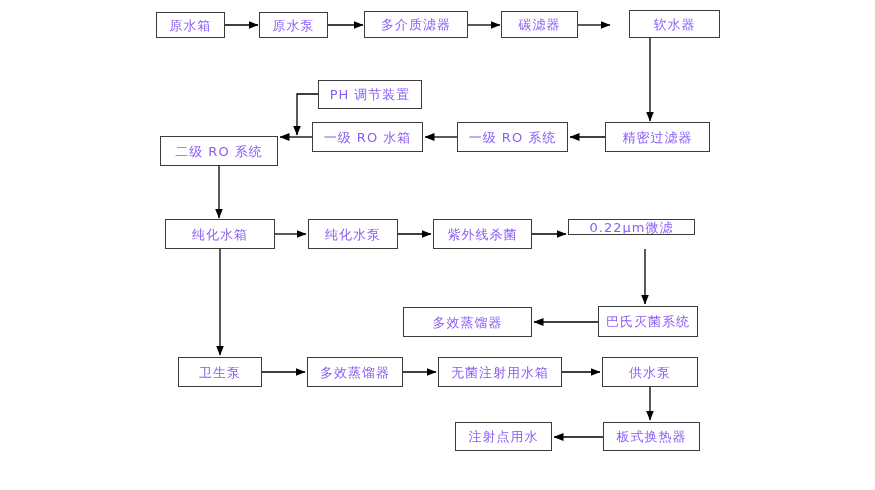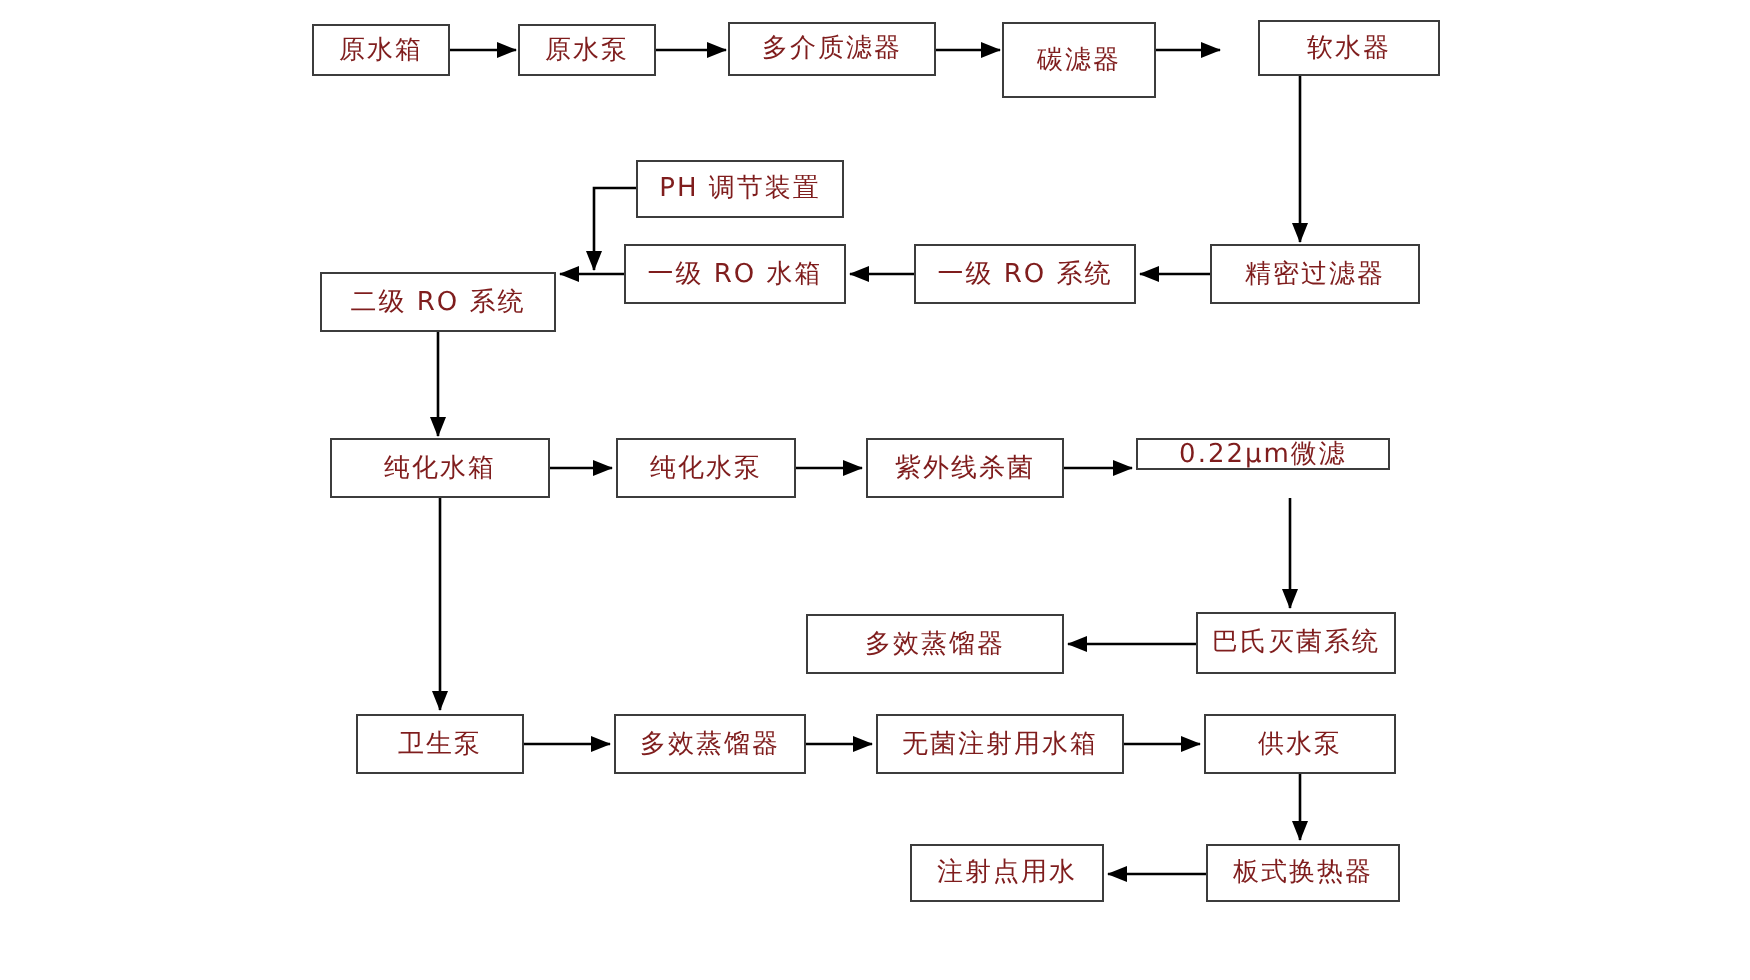--- a/index.html
+++ b/index.html
@@ -15,21 +15,21 @@
     position: absolute;
     left: 0; top: 0;
     width: 875px; height: 490px;
     pointer-events: none;
   }
   .node {
     position: absolute;
     box-sizing: border-box;
     border: 1px solid #3c3c3c;
     background: #ffffff;
-    color: #7f1d1d;
+    color: #8b5cf6;
     font-size: 13px;
     line-height: 1;
     letter-spacing: 1px;
     display: flex;
     align-items: center;
     justify-content: center;
     white-space: nowrap;
     z-index: 2;
   }
 </style>
@@ -65,21 +65,21 @@
       <path d="M403,372 H436" marker-end="url(#arr)"></path>
       <path d="M562,372 H600" marker-end="url(#arr)"></path>
       <path d="M650,387 V420" marker-end="url(#arr)"></path>
       <path d="M603,437 H554" marker-end="url(#arr)"></path>
     </g>
   </svg>
 
   <div class="node" style="left:156px;top:12px;width:69px;height:26px">原水箱</div>
   <div class="node" style="left:259px;top:12px;width:69px;height:26px">原水泵</div>
   <div class="node" style="left:364px;top:11px;width:104px;height:27px">多介质滤器</div>
-  <div class="node" style="left:501px;top:11px;width:77px;height:38px">碳滤器</div>
+  <div class="node" style="left:501px;top:11px;width:77px;height:27px">碳滤器</div>
   <div class="node" style="left:629px;top:10px;width:91px;height:28px">软水器</div>
 
   <div class="node" style="left:318px;top:80px;width:104px;height:29px">PH 调节装置</div>
   <div class="node" style="left:160px;top:136px;width:118px;height:30px">二级 RO 系统</div>
   <div class="node" style="left:312px;top:122px;width:111px;height:30px">一级 RO 水箱</div>
   <div class="node" style="left:457px;top:122px;width:111px;height:30px">一级 RO 系统</div>
   <div class="node" style="left:605px;top:122px;width:105px;height:30px">精密过滤器</div>
 
   <div class="node" style="left:165px;top:219px;width:110px;height:30px">纯化水箱</div>
   <div class="node" style="left:308px;top:219px;width:90px;height:30px">纯化水泵</div>

